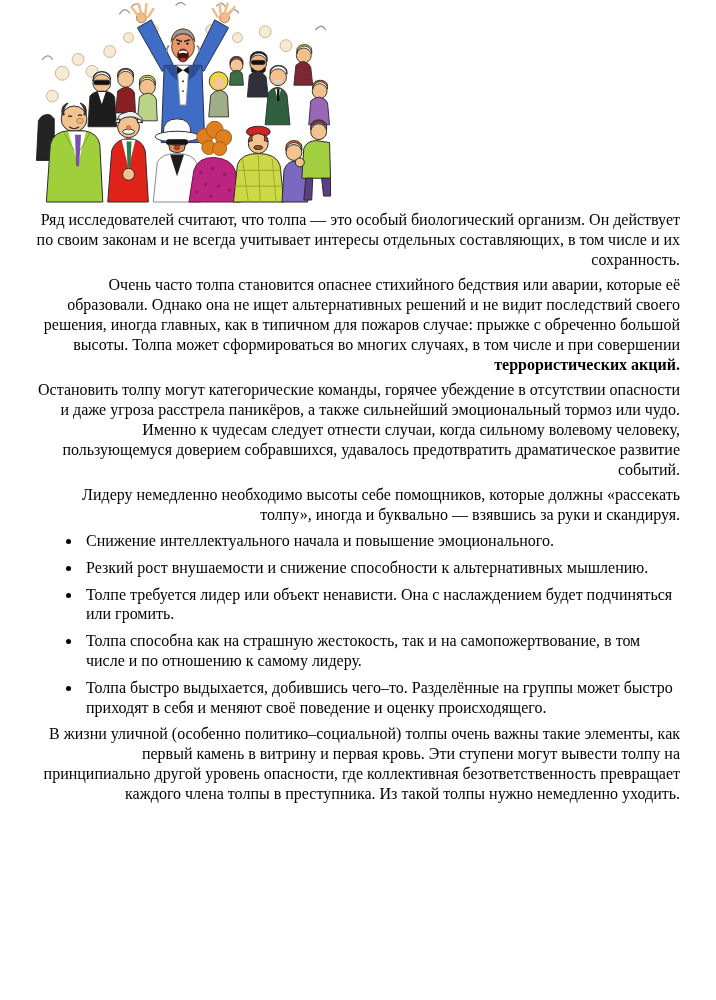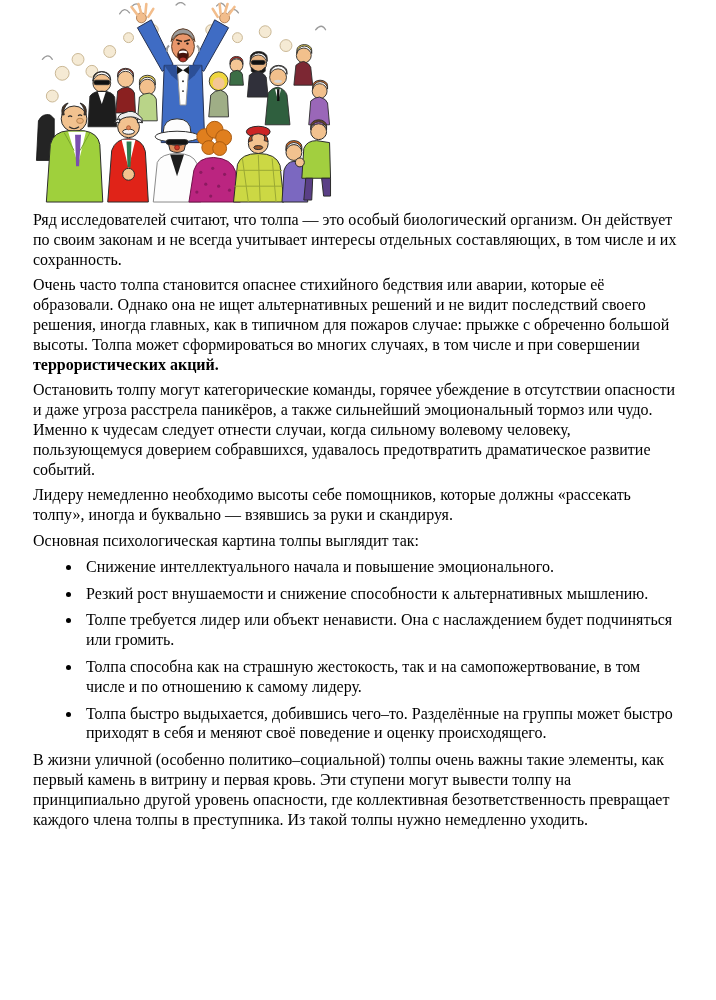--- a/index.html
+++ b/index.html
@@ -28,21 +28,21 @@
   figure.illustration {
     margin: 2px 0 4px 0;
     padding: 0;
     width: 300px;
     height: 202px;
   }
   p.body-par {
     font-size: 16px;
     line-height: 19.8px;
     margin: 6px 0;
-    text-align: left;
+    text-align: right;
   }
   .bold-inline { font-weight: bold; }
   ul.bullet-list {
     margin: 6px 0;
     padding-left: 49px;
   }
   ul.bullet-list li {
     font-size: 16px;
     line-height: 19.8px;
     margin: 0 0 7px 0;
@@ -273,21 +273,20 @@
 
   <p class="body-par">Ряд исследователей считают, что толпа — это особый биологический организм. Он действует по своим законам и не всегда учитывает интересы отдельных составляющих, в том числе и их сохранность.</p>
 
   <p class="body-par"><span>Очень часто толпа становится опаснее стихийного бедствия или аварии, которые её образовали. Однако она не ищет альтернативных решений и не видит последствий своего решения, иногда главных, как в типичном для пожаров случае: прыжке с обреченно большой высоты. Толпа может сформироваться во многих случаях, в том числе и при совершении </span><span class="bold-inline">террористических акций.</span></p>
 
   <p class="body-par">Остановить толпу могут категорические команды, горячее убеждение в отсутствии опасности и даже угроза расстрела паникёров, а также сильнейший эмоциональный тормоз или чудо. Именно к чудесам следует отнести случаи, когда сильному волевому человеку, пользующемуся доверием собравшихся, удавалось предотвратить драматическое развитие событий.</p>
 
 
   <p class="body-par">Лидеру немедленно необходимо высоты себе помощников, которые должны «рассекать толпу», иногда и буквально — взявшись за руки и скандируя.</p>
 
-  <p class="body-par">Основная психологическая картина толпы выглядит так:</p>
 
   <ul class="bullet-list">
     <li>Снижение интеллектуального начала и повышение эмоционального.</li>
     <li>Резкий рост внушаемости и снижение способности к альтернативных мышлению.</li>
     <li>Толпе требуется лидер или объект ненависти. Она с наслаждением будет подчиняться или громить.</li>
     <li>Толпа способна как на страшную жестокость, так и на самопожертвование, в том числе и по отношению к самому лидеру.</li>
     <li>Толпа быстро выдыхается, добившись чего–то. Разделённые на группы может быстро приходят в себя и меняют своё поведение и оценку происходящего.</li>
   </ul>
 
   <p class="body-par">В жизни уличной (особенно политико–социальной) толпы очень важны такие элементы, как первый камень в витрину и первая кровь. Эти ступени могут вывести толпу на принципиально другой уровень опасности, где коллективная безответственность превращает каждого члена толпы в преступника. Из такой толпы нужно немедленно уходить.</p>

